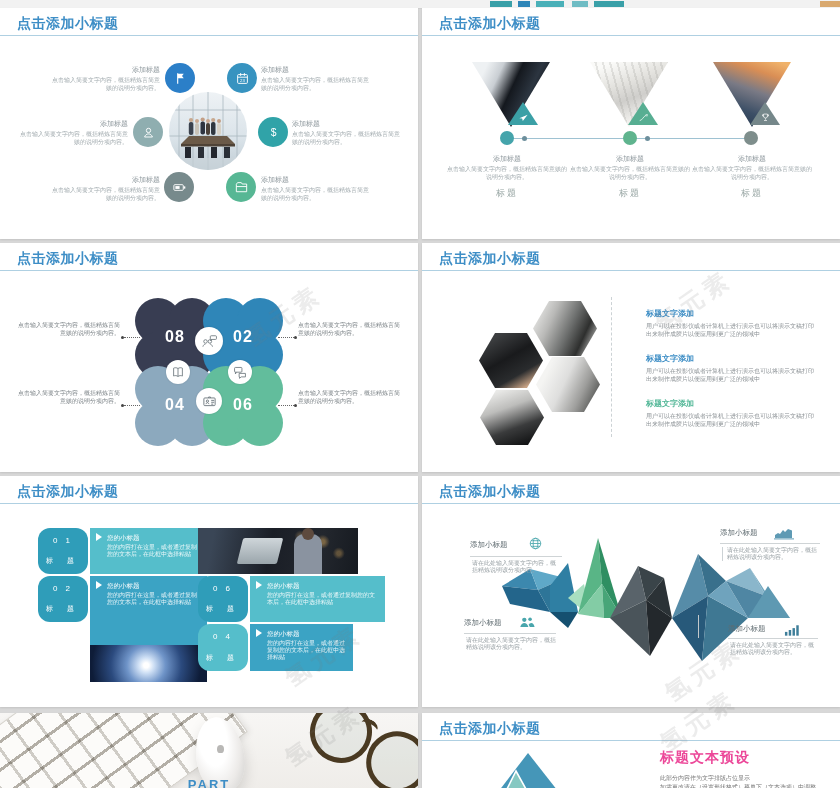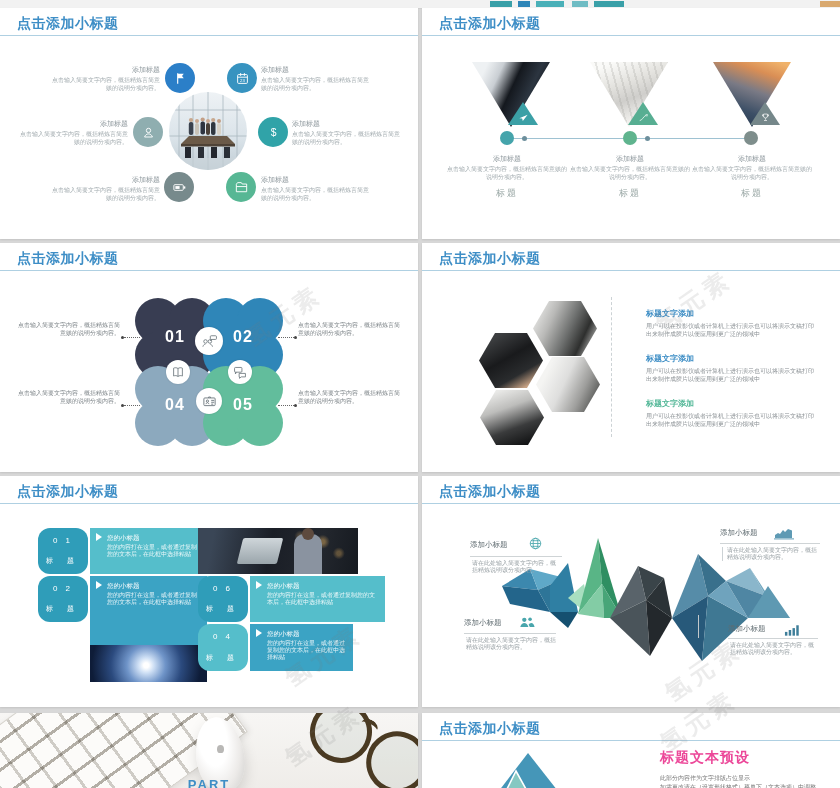--- a/index.html
+++ b/index.html
@@ -224,21 +224,21 @@
   <div class="slide" style="left:0;top:243px;width:418px;height:229px;">
     <div class="stitle">点击添加小标题</div>
     <div class="sline"></div>
 
     <div class="qf" style="left:135px;top:55px;">
       <i style="left:0;top:0;background:#383D52;"></i>
         <i style="left:34px;top:0;background:#383D52;"></i>
       <i style="left:0;top:34px;background:#383D52;"></i>
         <i style="left:34px;top:34px;background:#383D52;"></i>
       <b style="background:#383D52;"></b>
-      <span class="num">01</span>
+      <span class="num">08</span>
     </div>
     <div class="qf" style="left:203px;top:55px;">
       <i style="left:0;top:0;background:#2F86B8;"></i>
         <i style="left:34px;top:0;background:#2F86B8;"></i>
       <i style="left:0;top:34px;background:#2F86B8;"></i>
         <i style="left:34px;top:34px;background:#2F86B8;"></i>
       <b style="background:#2F86B8;"></b>
       <span class="num">02</span>
     </div>
     <div class="qf" style="left:135px;top:123px;">
@@ -248,21 +248,21 @@
         <i style="left:34px;top:34px;background:#8CA9BE;"></i>
       <b style="background:#8CA9BE;"></b>
       <span class="num">04</span>
     </div>
     <div class="qf" style="left:203px;top:123px;">
       <i style="left:0;top:0;background:#62BD9C;"></i>
         <i style="left:34px;top:0;background:#62BD9C;"></i>
       <i style="left:0;top:34px;background:#62BD9C;"></i>
         <i style="left:34px;top:34px;background:#62BD9C;"></i>
       <b style="background:#62BD9C;"></b>
-      <span class="num">05</span>
+      <span class="num">06</span>
     </div>
 
     <div class="wc" style="left:195px;top:84px;width:28px;height:28px;">
       <svg viewBox="0 0 20 16" width="18" height="14" fill="none" stroke="#707a80" stroke-width="1">
           <circle cx="6" cy="8.5" r="2"></circle>
           <circle cx="11" cy="8.5" r="2"></circle>
           <path d="M3 14.5c.6-2 1.8-3 3-3m5 0c1.2 0 2.4 1 3 3"></path>
           <rect x="11.5" y="2" width="7" height="4.2" rx="1"></rect>
           <path d="M13 6.2l-1 1.6V6.2"></path>
         </svg>

